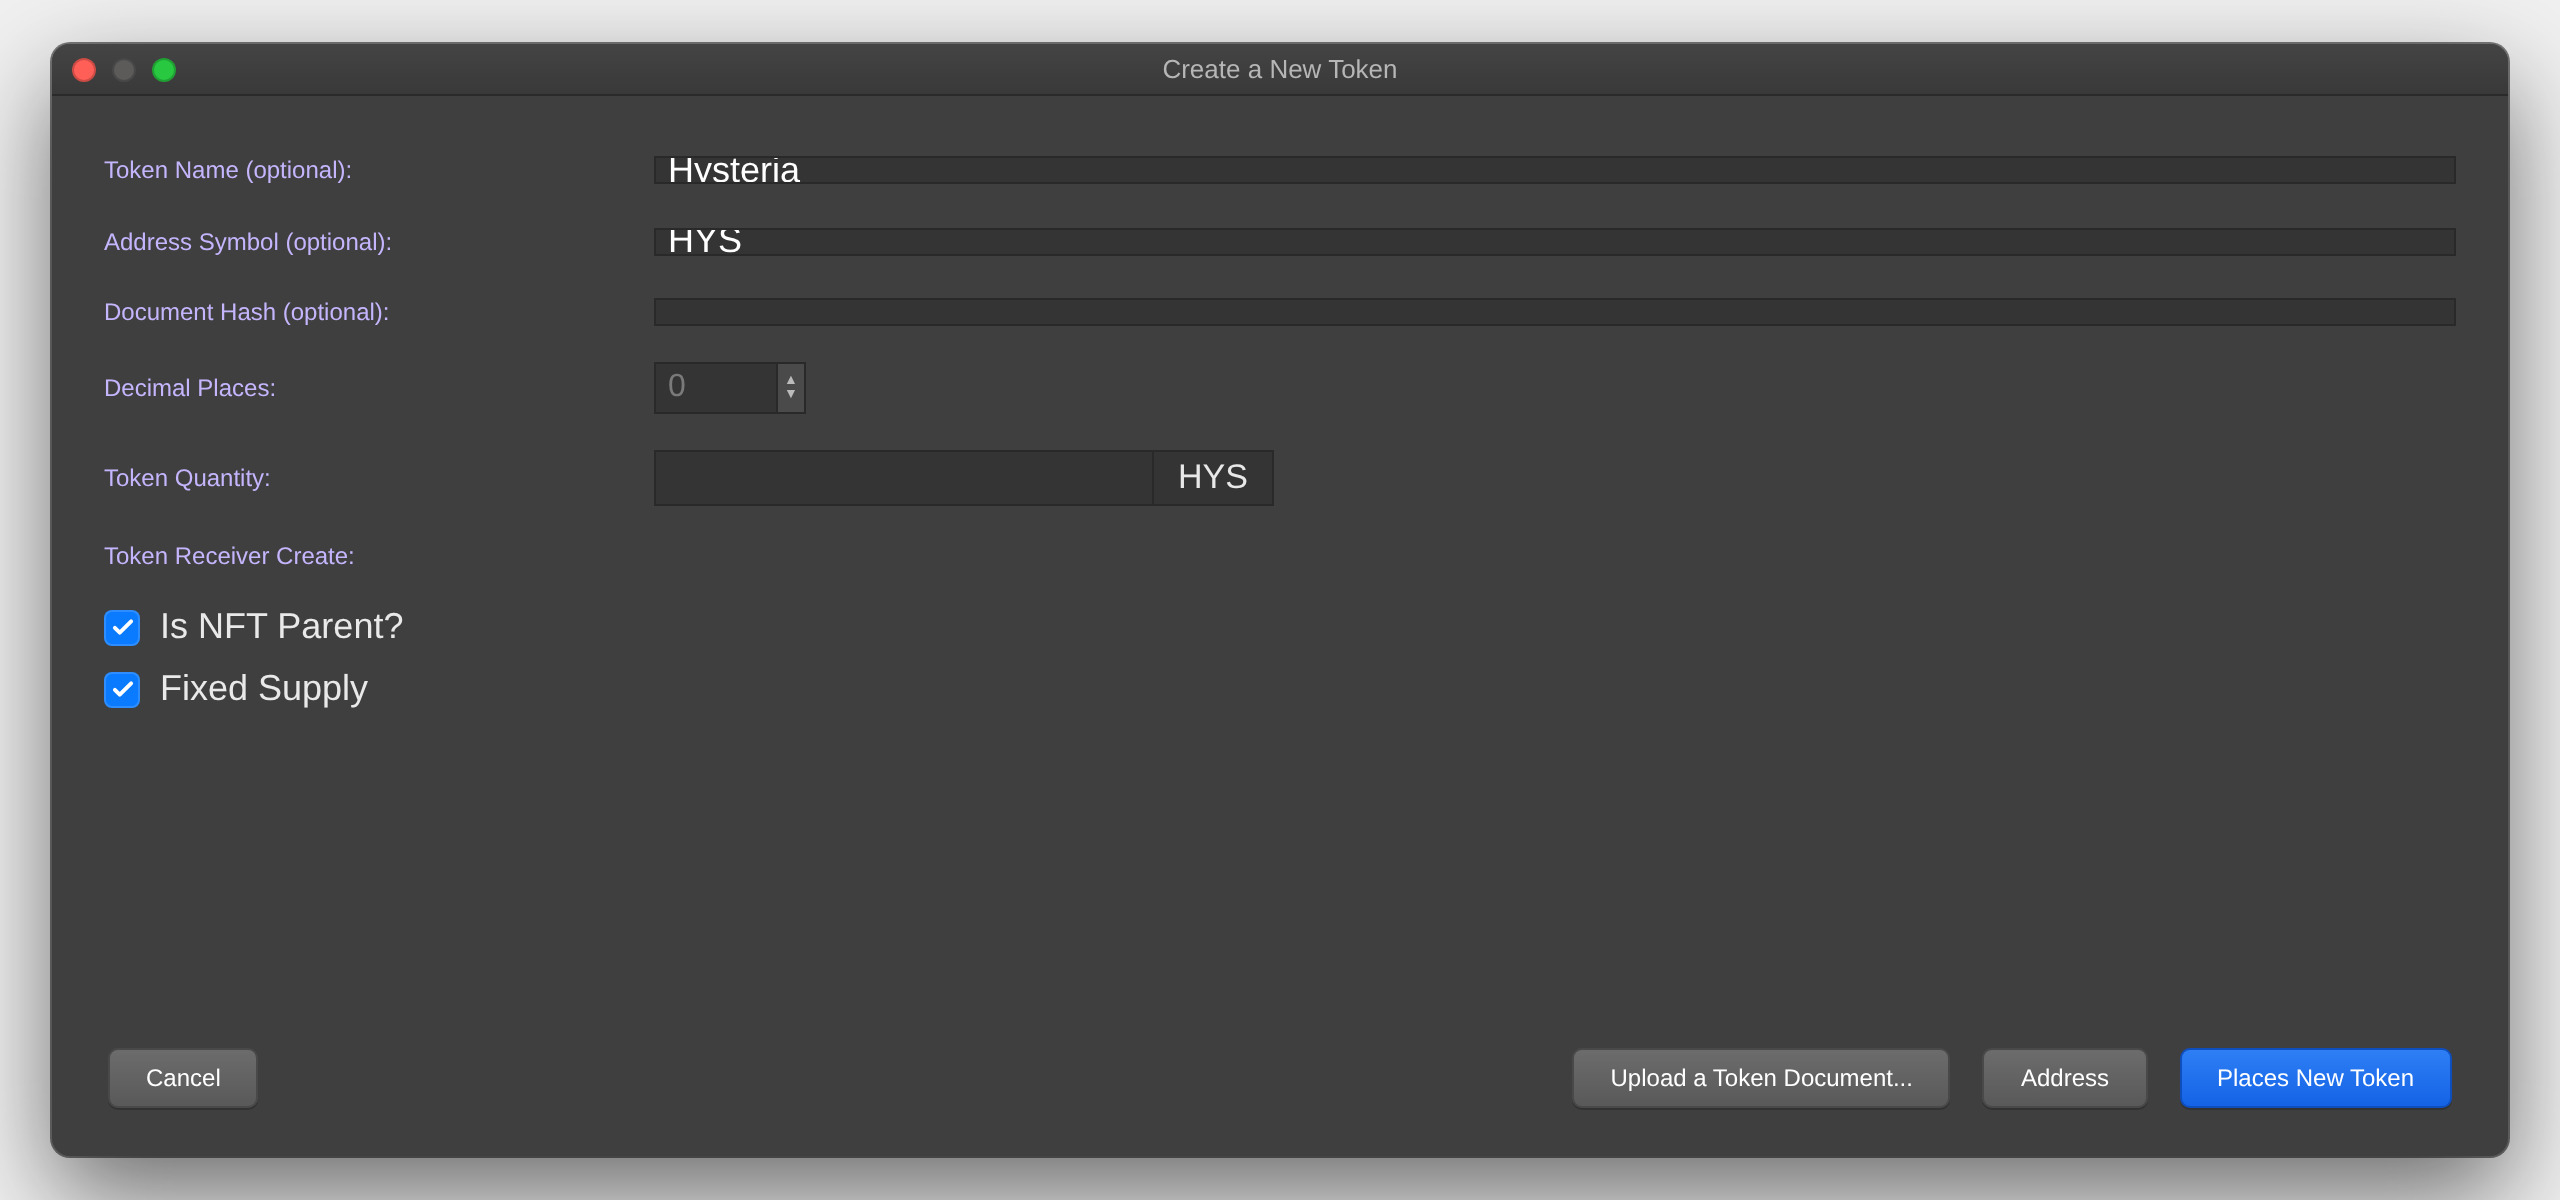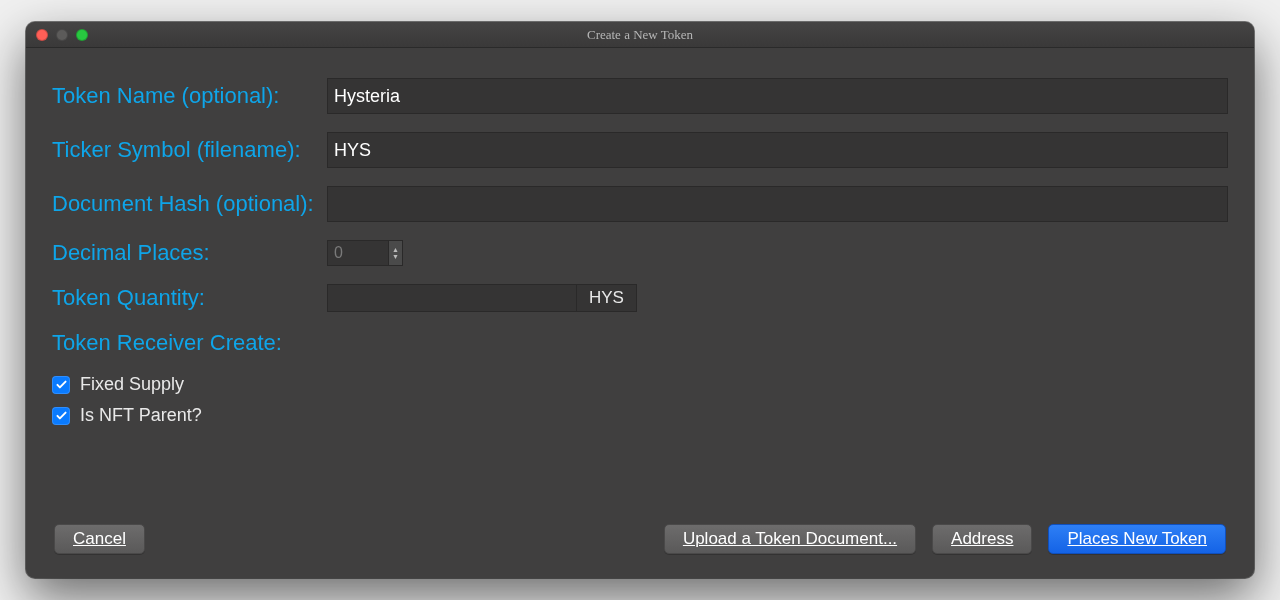--- a/index.html
+++ b/index.html
@@ -37,43 +37,42 @@
   .tl.yellow { background: #5c5b5a; border: 0.5px solid rgba(0,0,0,.2);}
   .tl.green { background: #28c840; border: 0.5px solid rgba(0,0,0,.2);}
   .title {
     position: absolute;
     left: 0; right: 0;
     text-align: center;
     color: #b6b6b6;
     font-size: 13px;
     font-weight: 400;
     pointer-events: none;
-    font-family: Liberation Serif, serif;
   }
   .content {
     flex: 1;
     padding: 30px 26px 20px 26px;
     color: #e9e9e9;
     font-size: 18px;
     display: flex;
     flex-direction: column;
   }
   .form-grid {
     display: grid;
     grid-template-columns: 275px 1fr;
     row-gap: 18px;
     align-items: center;
   }
-  .label { color: #0ea5e9; font-size: 22px; }
+  .label { color: #c4b5fd; font-size: 12px; }
   input[type="text"].fld, .fld {
     background: #353434;
     border: 1px solid #2a2929;
     color: #fff;
     font-size: 18px;
-    height: 36px;
+    height: 14px;
     padding: 0 6px;
     outline: none;
     width: 100%;
     font-family: inherit;
   }
   .fld.short { width: 172px; }
   .fld.focused { border: 1px solid #2a6fb5; box-shadow: 0 0 0 2px #3b77ad; }
   .fld.empty { background: #353434; }
   .spinner-wrap { display: flex; align-items: center; }
   .spinner {
@@ -117,27 +116,26 @@
     margin-top: auto;
     display: flex;
     align-items: center;
     gap: 16px;
     padding: 8px 2px 4px 2px;
   }
   .btn {
     background: linear-gradient(#6d6c6c, #5a5959);
     border: 1px solid #4a4949;
     color: #fff;
-    font-size: 17px;
+    font-size: 12px;
     height: 30px;
     padding: 0 18px;
     border-radius: 5px;
     cursor: pointer;
     box-shadow: 0 1px 0 rgba(0,0,0,0.2);
-    text-decoration: underline;
   }
   .btn.primary {
     background: linear-gradient(#2e7ff5, #1463e6);
     border: 1px solid #0f4fbd;
   }
   .spacer { flex: 1; }
 </style>
 </head>
 <body>
 
@@ -150,21 +148,21 @@
     </div>
     <div class="title">Create a New Token</div>
   </div>
 
   <div class="content">
     <div class="form-grid">
 
       <div class="label">Token Name (optional):</div>
       <input type="text" class="fld" value="Hysteria" style="">
 
-      <div class="label">Ticker Symbol (filename):</div>
+      <div class="label">Address Symbol (optional):</div>
       <div><input type="text" class="fld short" value="HYS" style=""></div>
 
 
       <div class="label">Document Hash (optional):</div>
       <input type="text" class="fld empty" value="" style="">
 
       <div class="label">Decimal Places:</div>
       <div class="spinner-wrap">
         <div class="spinner">0</div>
         <div class="spin-btns">
@@ -182,29 +180,29 @@
       <div class="label">Token Receiver Create:</div>
 
       <div></div>
       <div class="checks">
         <div class="checkbox-row">
           <div class="cb">
             <svg viewBox="0 0 16 16">
                 <path d="M3 8.5l3 3 7-7" stroke="#fff" stroke-width="2.4" fill="none" stroke-linecap="round" stroke-linejoin="round"></path>
               </svg>
           </div>
-          <span>Fixed Supply</span>
+          <span>Is NFT Parent?</span>
         </div>
         <div class="checkbox-row">
           <div class="cb">
             <svg viewBox="0 0 16 16">
                 <path d="M3 8.5l3 3 7-7" stroke="#fff" stroke-width="2.4" fill="none" stroke-linecap="round" stroke-linejoin="round"></path>
               </svg>
           </div>
-          <span>Is NFT Parent?</span>
+          <span>Fixed Supply</span>
         </div>
       </div>
     </div>
 
     <div class="footer">
       <button class="btn">Cancel</button>
       <div class="spacer"></div>
       <button class="btn">Upload a Token Document...</button>
       <button class="btn">Address</button>
       <button class="btn primary">Places New Token</button>

